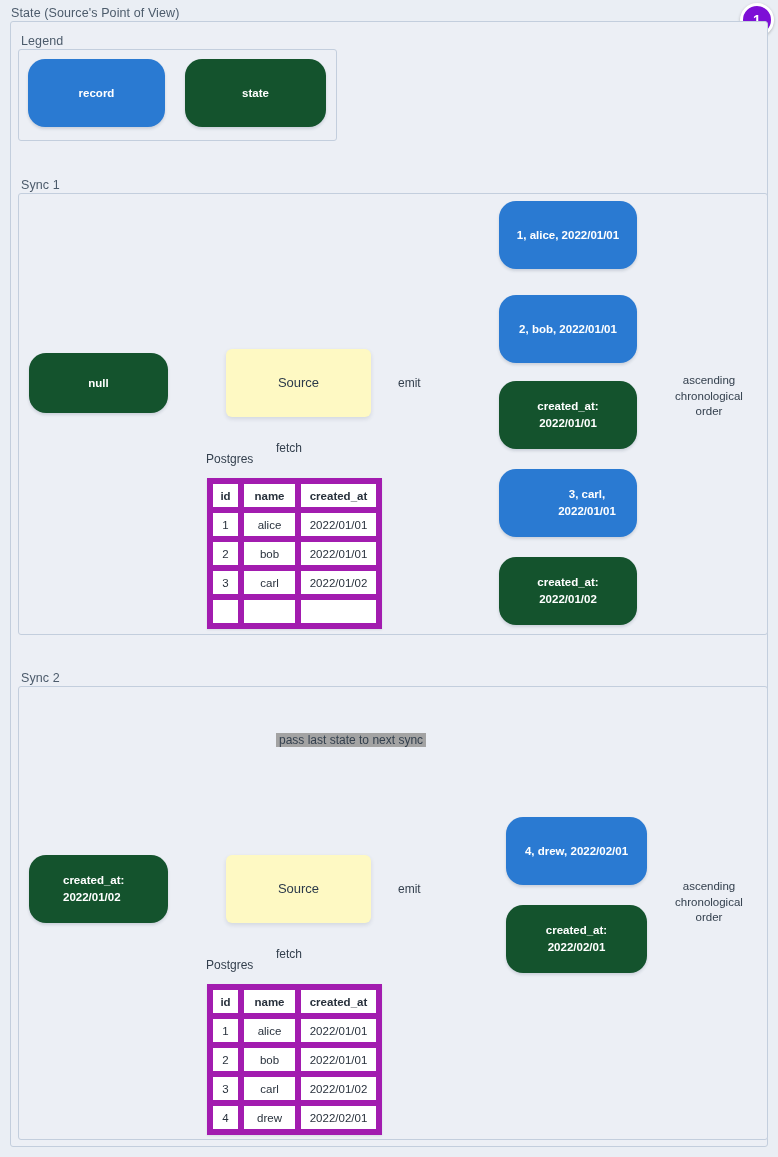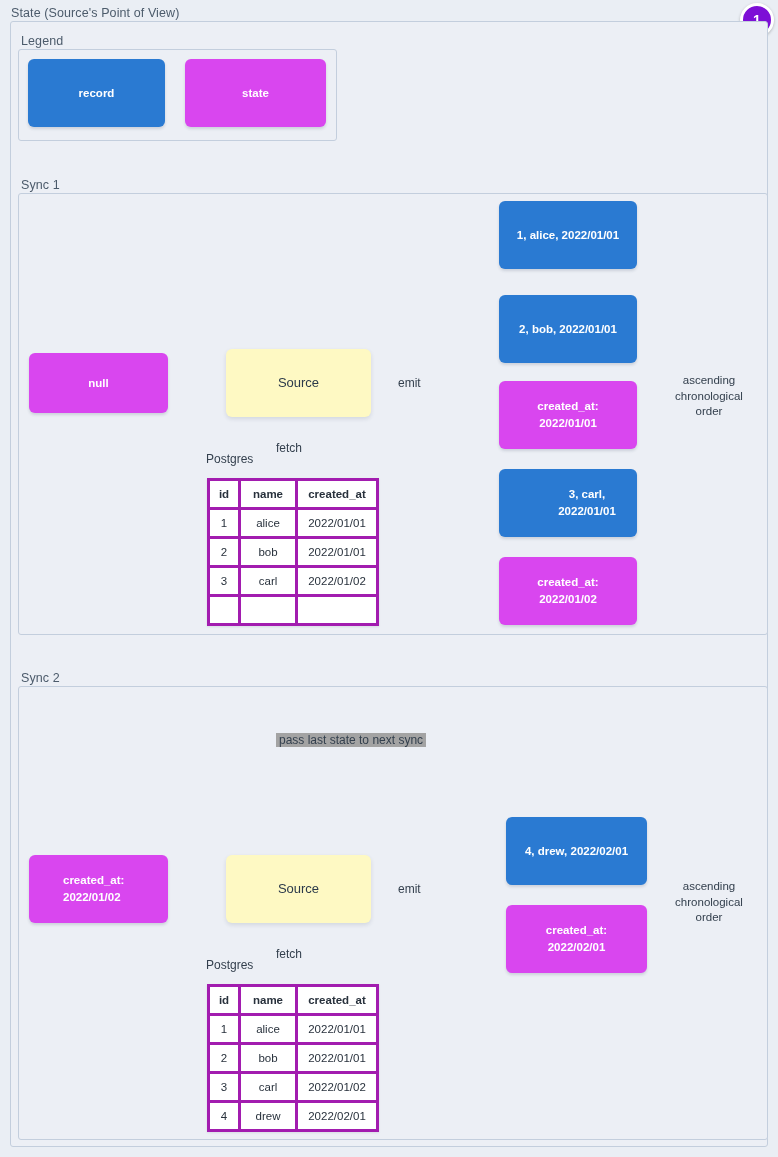--- a/index.html
+++ b/index.html
@@ -22,34 +22,34 @@
     position: absolute;
     font-size: 12.5px;
     color: #4c5b6b;
     letter-spacing: .1px;
     white-space: nowrap;
   }
 
   
   .node {
     position: absolute;
-    border-radius: 6px;
+    border-radius: 17px;
     display: flex;
     align-items: center;
     justify-content: center;
     text-align: center;
     font-size: 11.5px;
     font-weight: bold;
     color: #ffffff;
     line-height: 1.45;
     box-shadow: 0 2px 3px rgba(40,55,80,.16);
     padding: 2px 6px;
   }
   .node.record { background: #2a7ad2; }
-  .node.state  { background: #d946ef; }
+  .node.state  { background: #14532d; }
   .node.plain  {
     background: #fef9c3;
     color: #2b3a4a;
     font-weight: normal;
     font-size: 13px;
     border-radius: 6px;
     box-shadow: 0 2px 4px rgba(40,55,80,.13);
   }
   .node .ln { display: block; }
 
@@ -65,21 +65,21 @@
   
   table.pg {
     position: absolute;
     border-collapse: collapse;
     background: #ffffff;
     font-size: 11.5px;
     color: #28313c;
     box-shadow: 0 1px 2px rgba(40,55,80,.10);
   }
   table.pg th, table.pg td {
-    border: 3px solid #a21caf;
+    border: 6px solid #a21caf;
     text-align: center;
     height: 29px;
     padding: 0 4px;
   }
   table.pg th { font-weight: bold; }
   table.pg td.c0, table.pg th.c0 { width: 31px; }
   table.pg td.c1, table.pg th.c1 { width: 57px; }
   table.pg td.c2, table.pg th.c2 { width: 81px; }
 
   

